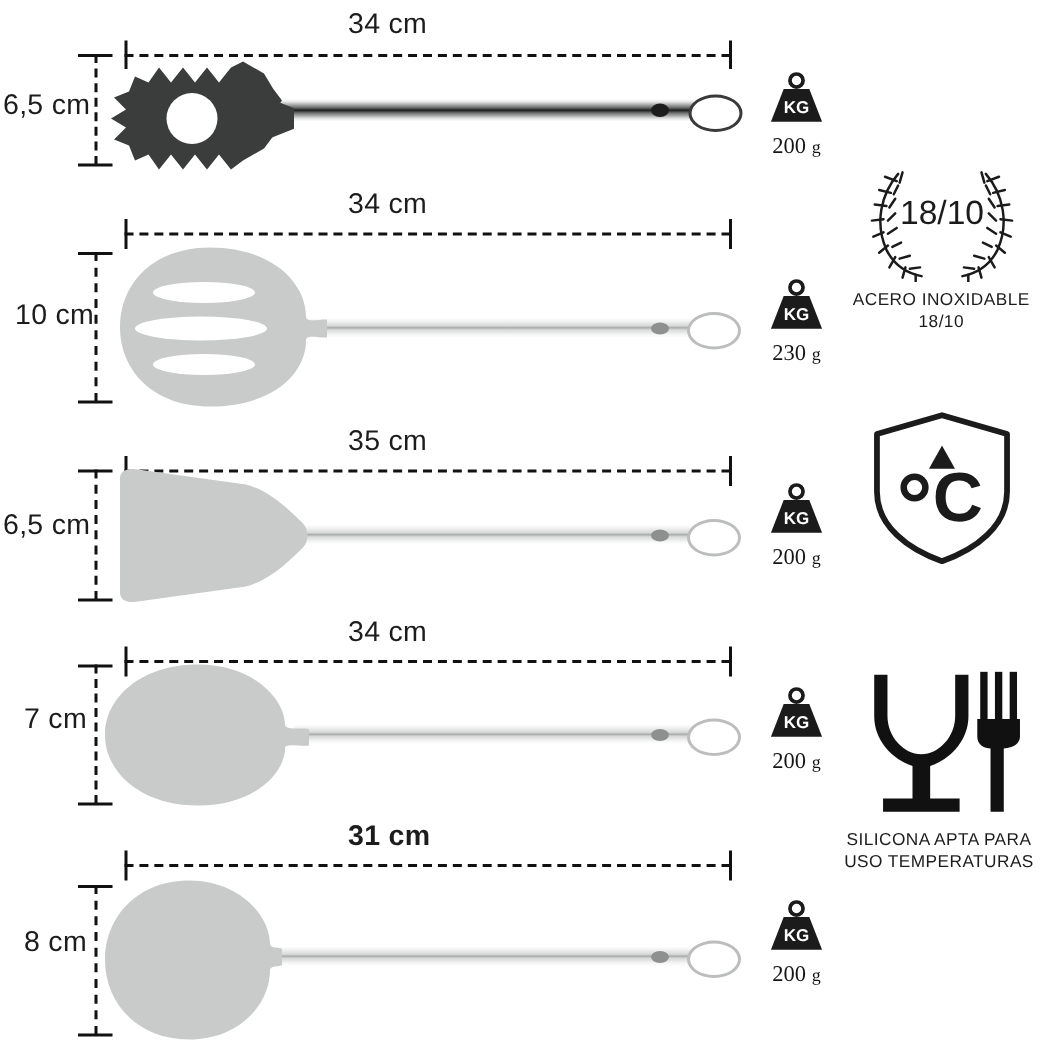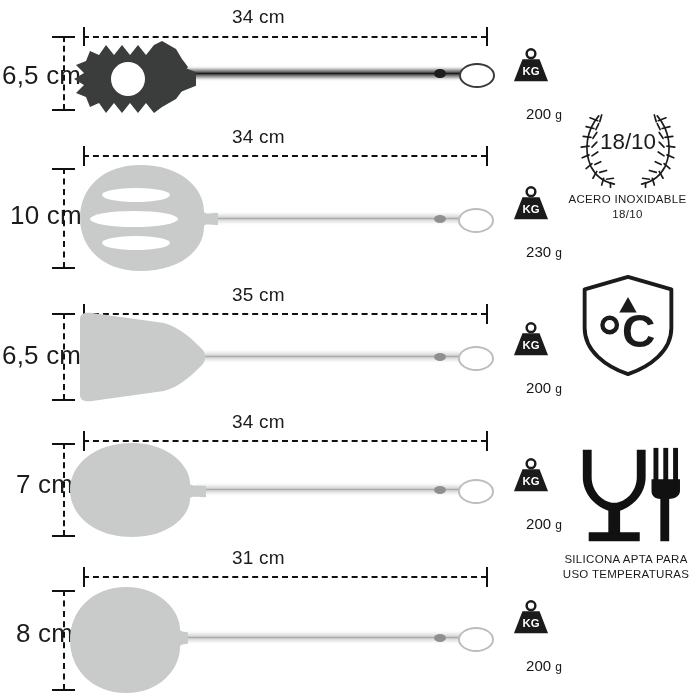--- a/index.html
+++ b/index.html
@@ -25,21 +25,21 @@
   
   .dim-label {
     position: absolute;
     font-family: "Liberation Sans", sans-serif;
     font-size: 19px;
     color: #1c1c1c;
     letter-spacing: .2px;
     white-space: nowrap;
   }
   .dim-label.len { font-size: 19px; }
-  .dim-label.hgt { font-size: 26px; }
+  .dim-label.hgt { font-size: 19px; }
 
   
   .hrule {
     position: absolute;
     height: 0;
     border-top: 2px dashed #111;
   }
   .hcap {
     position: absolute;
     width: 0;
@@ -104,26 +104,25 @@
     font-size: 11.5px;
     letter-spacing: .3px;
     color: #1c1c1c;
     line-height: 1.28;
     white-space: nowrap;
   }
 
   
   .weight-wrap { position: absolute; text-align: center; }
   .weight-val {
-    font-family: Liberation Sans, sans-serif;
+    font-family: Liberation Serif, serif;
     font-size: 15px;
     color: #151515;
-    margin-top: 17px;
+    margin-top: 1px;
     white-space: nowrap;
-    text-align: right;
   }
   .weight-val .unit { font-size: 12px; }
 </style>
 </head>
 <body>
 
 <div id="page">
 
   <div class="abs" style="left:0; top:0; width:560px; height:122px;">
 
@@ -271,21 +270,21 @@
       <text x="22" y="29" font-family="Liberation Sans, sans-serif" font-size="12" font-weight="bold" fill="#ffffff" text-anchor="middle">KG</text>
     </svg>
     <div class="weight-val">
       <span>200</span>
       <span class="unit">g</span>
     </div>
   </div>
 
   <div class="abs" style="left:0; top:543px; width:560px; height:157px;">
 
-    <div class="dim-label len" style="left:232px; top:4px;">31 cm</div>
+    <div class="dim-label len" style="left:232px; top:4px;font-weight:bold;">31 cm</div>
     <div class="hrule" style="left:83px; top:33px; width:404px;"></div>
     <div class="hcap" style="left:83px; top:24px; height:20px;"></div>
     <div class="hcap" style="left:486px; top:24px; height:20px;"></div>
 
     <div class="dim-label hgt" style="left:16px; top:75px;">8 cm</div>
     <div class="vrule" style="left:63px; top:47px; height:100px;"></div>
     <div class="vcap" style="left:52px; top:47px; width:23px;"></div>
     <div class="vcap" style="left:52px; top:146px; width:23px;"></div>
 
     <div class="handle" style="left:168px; top:88px; width:296px; height:13px;"></div>

